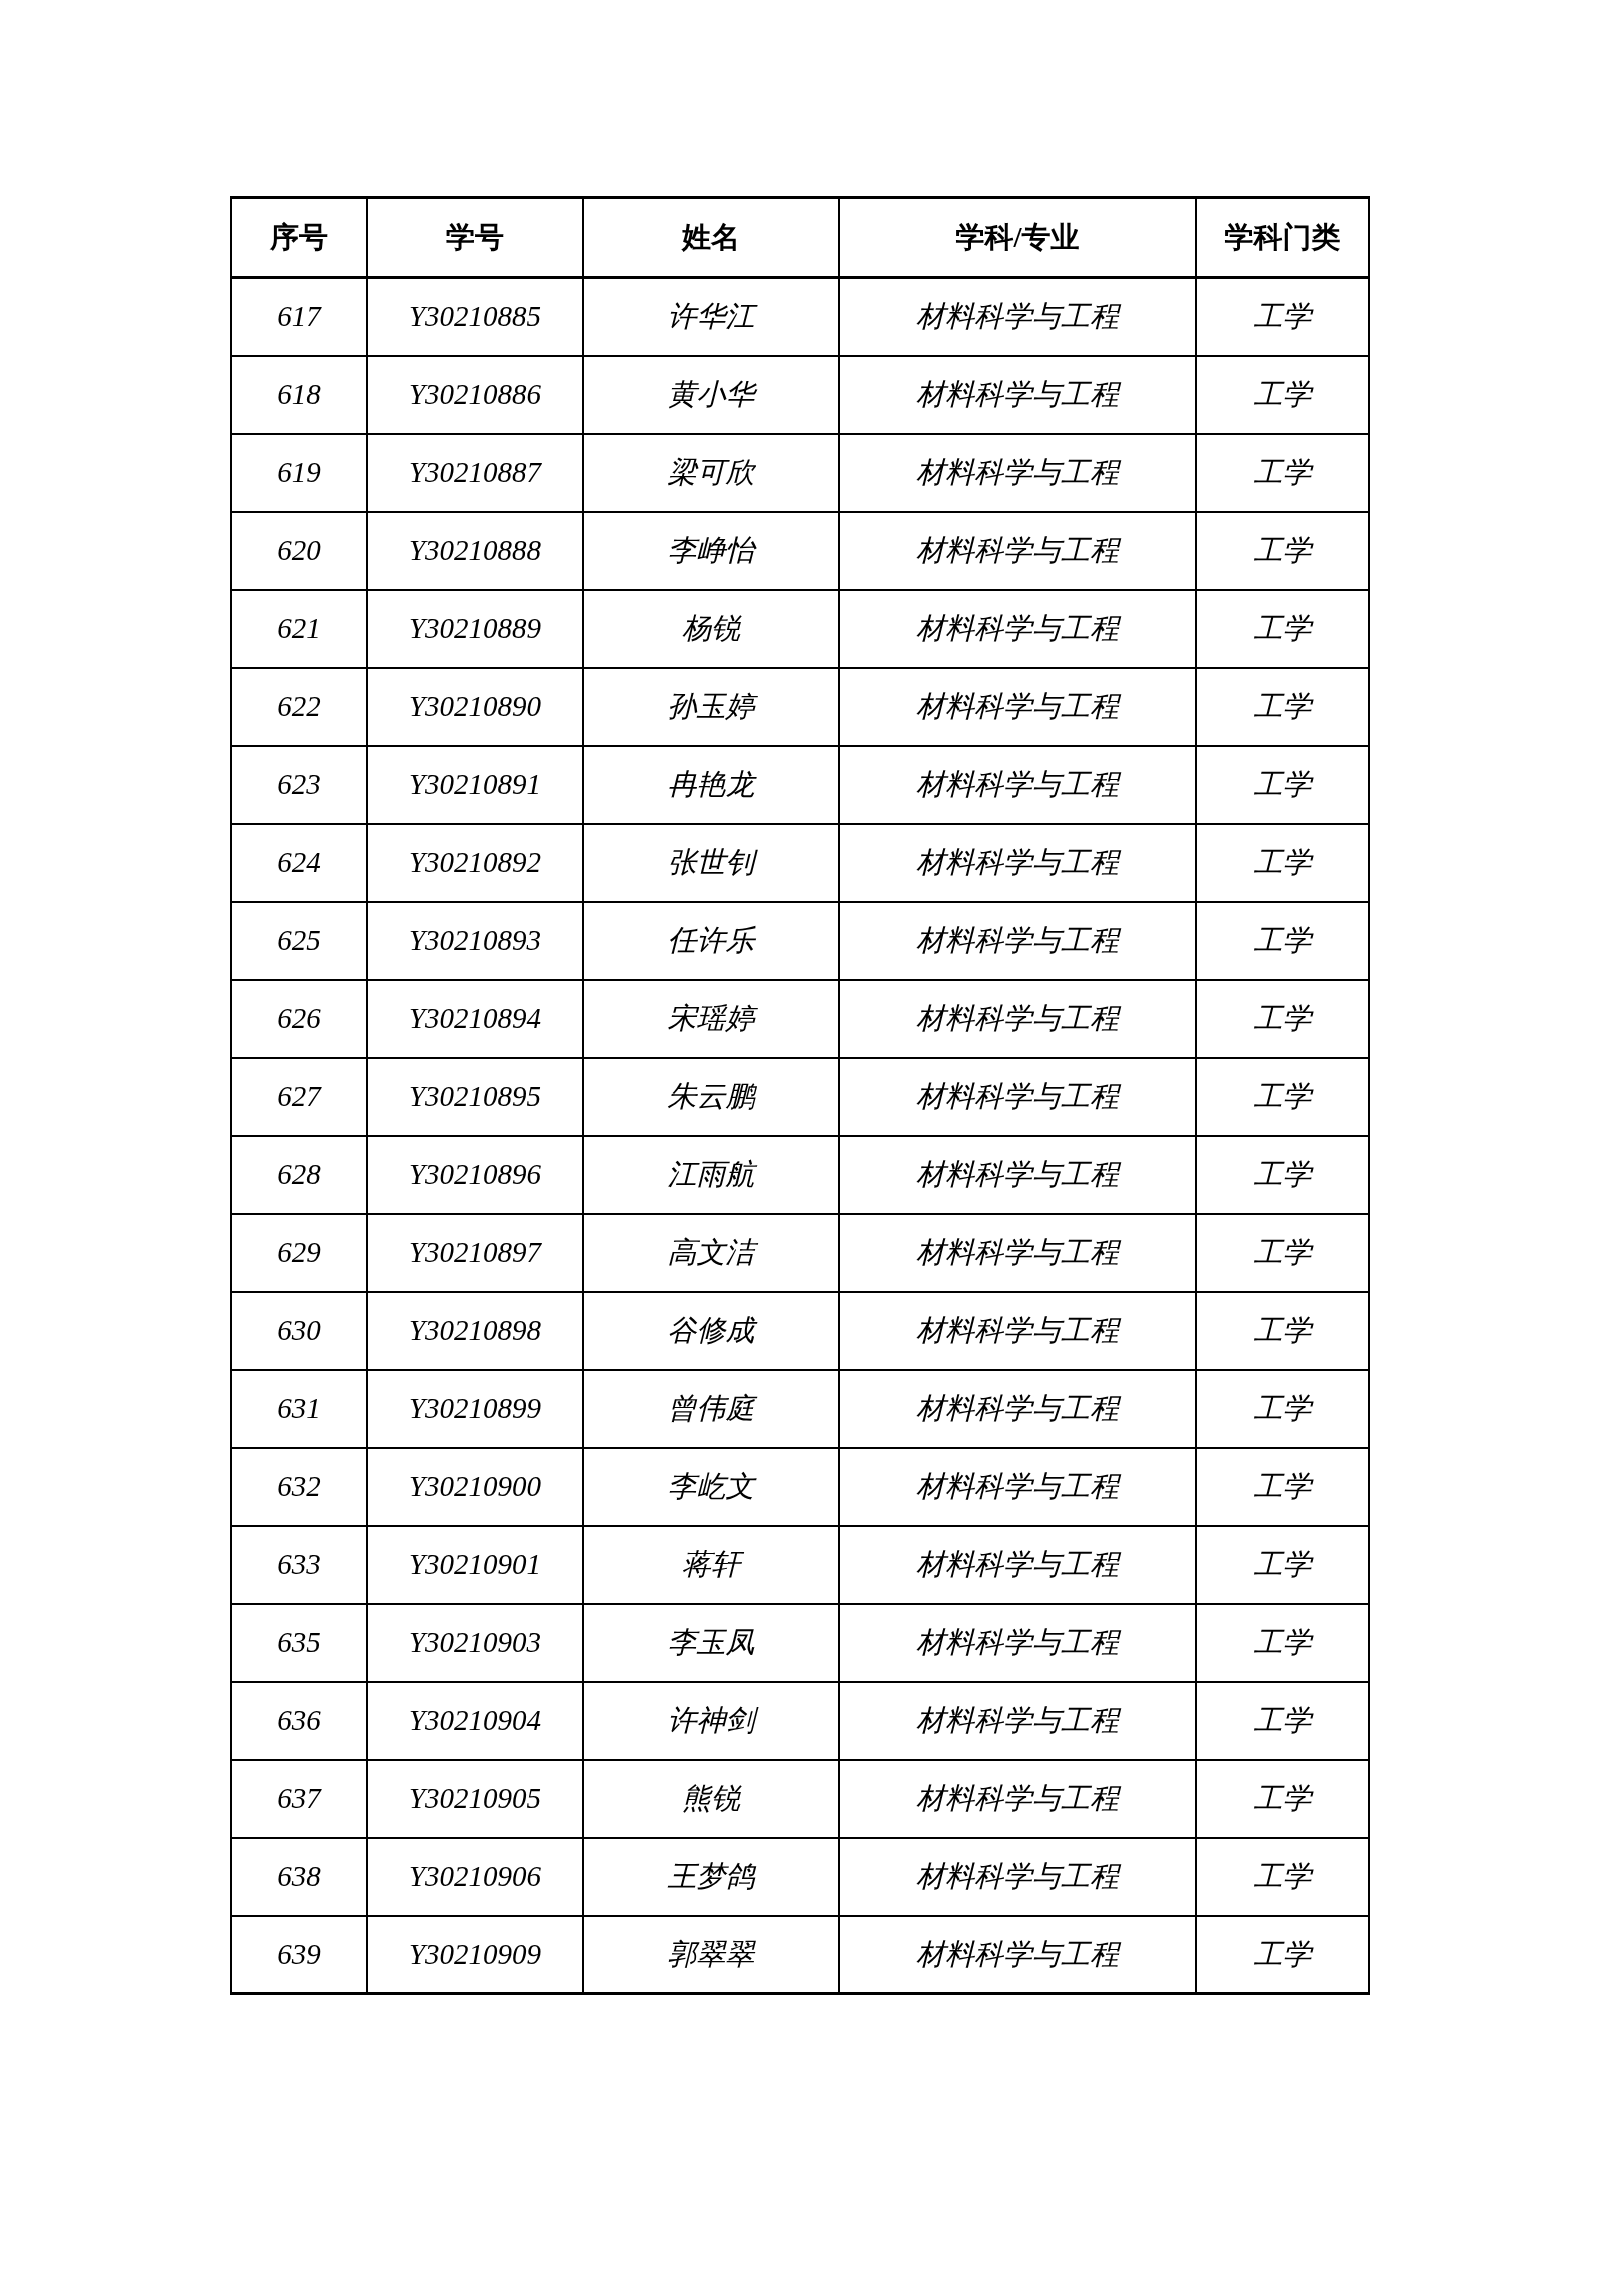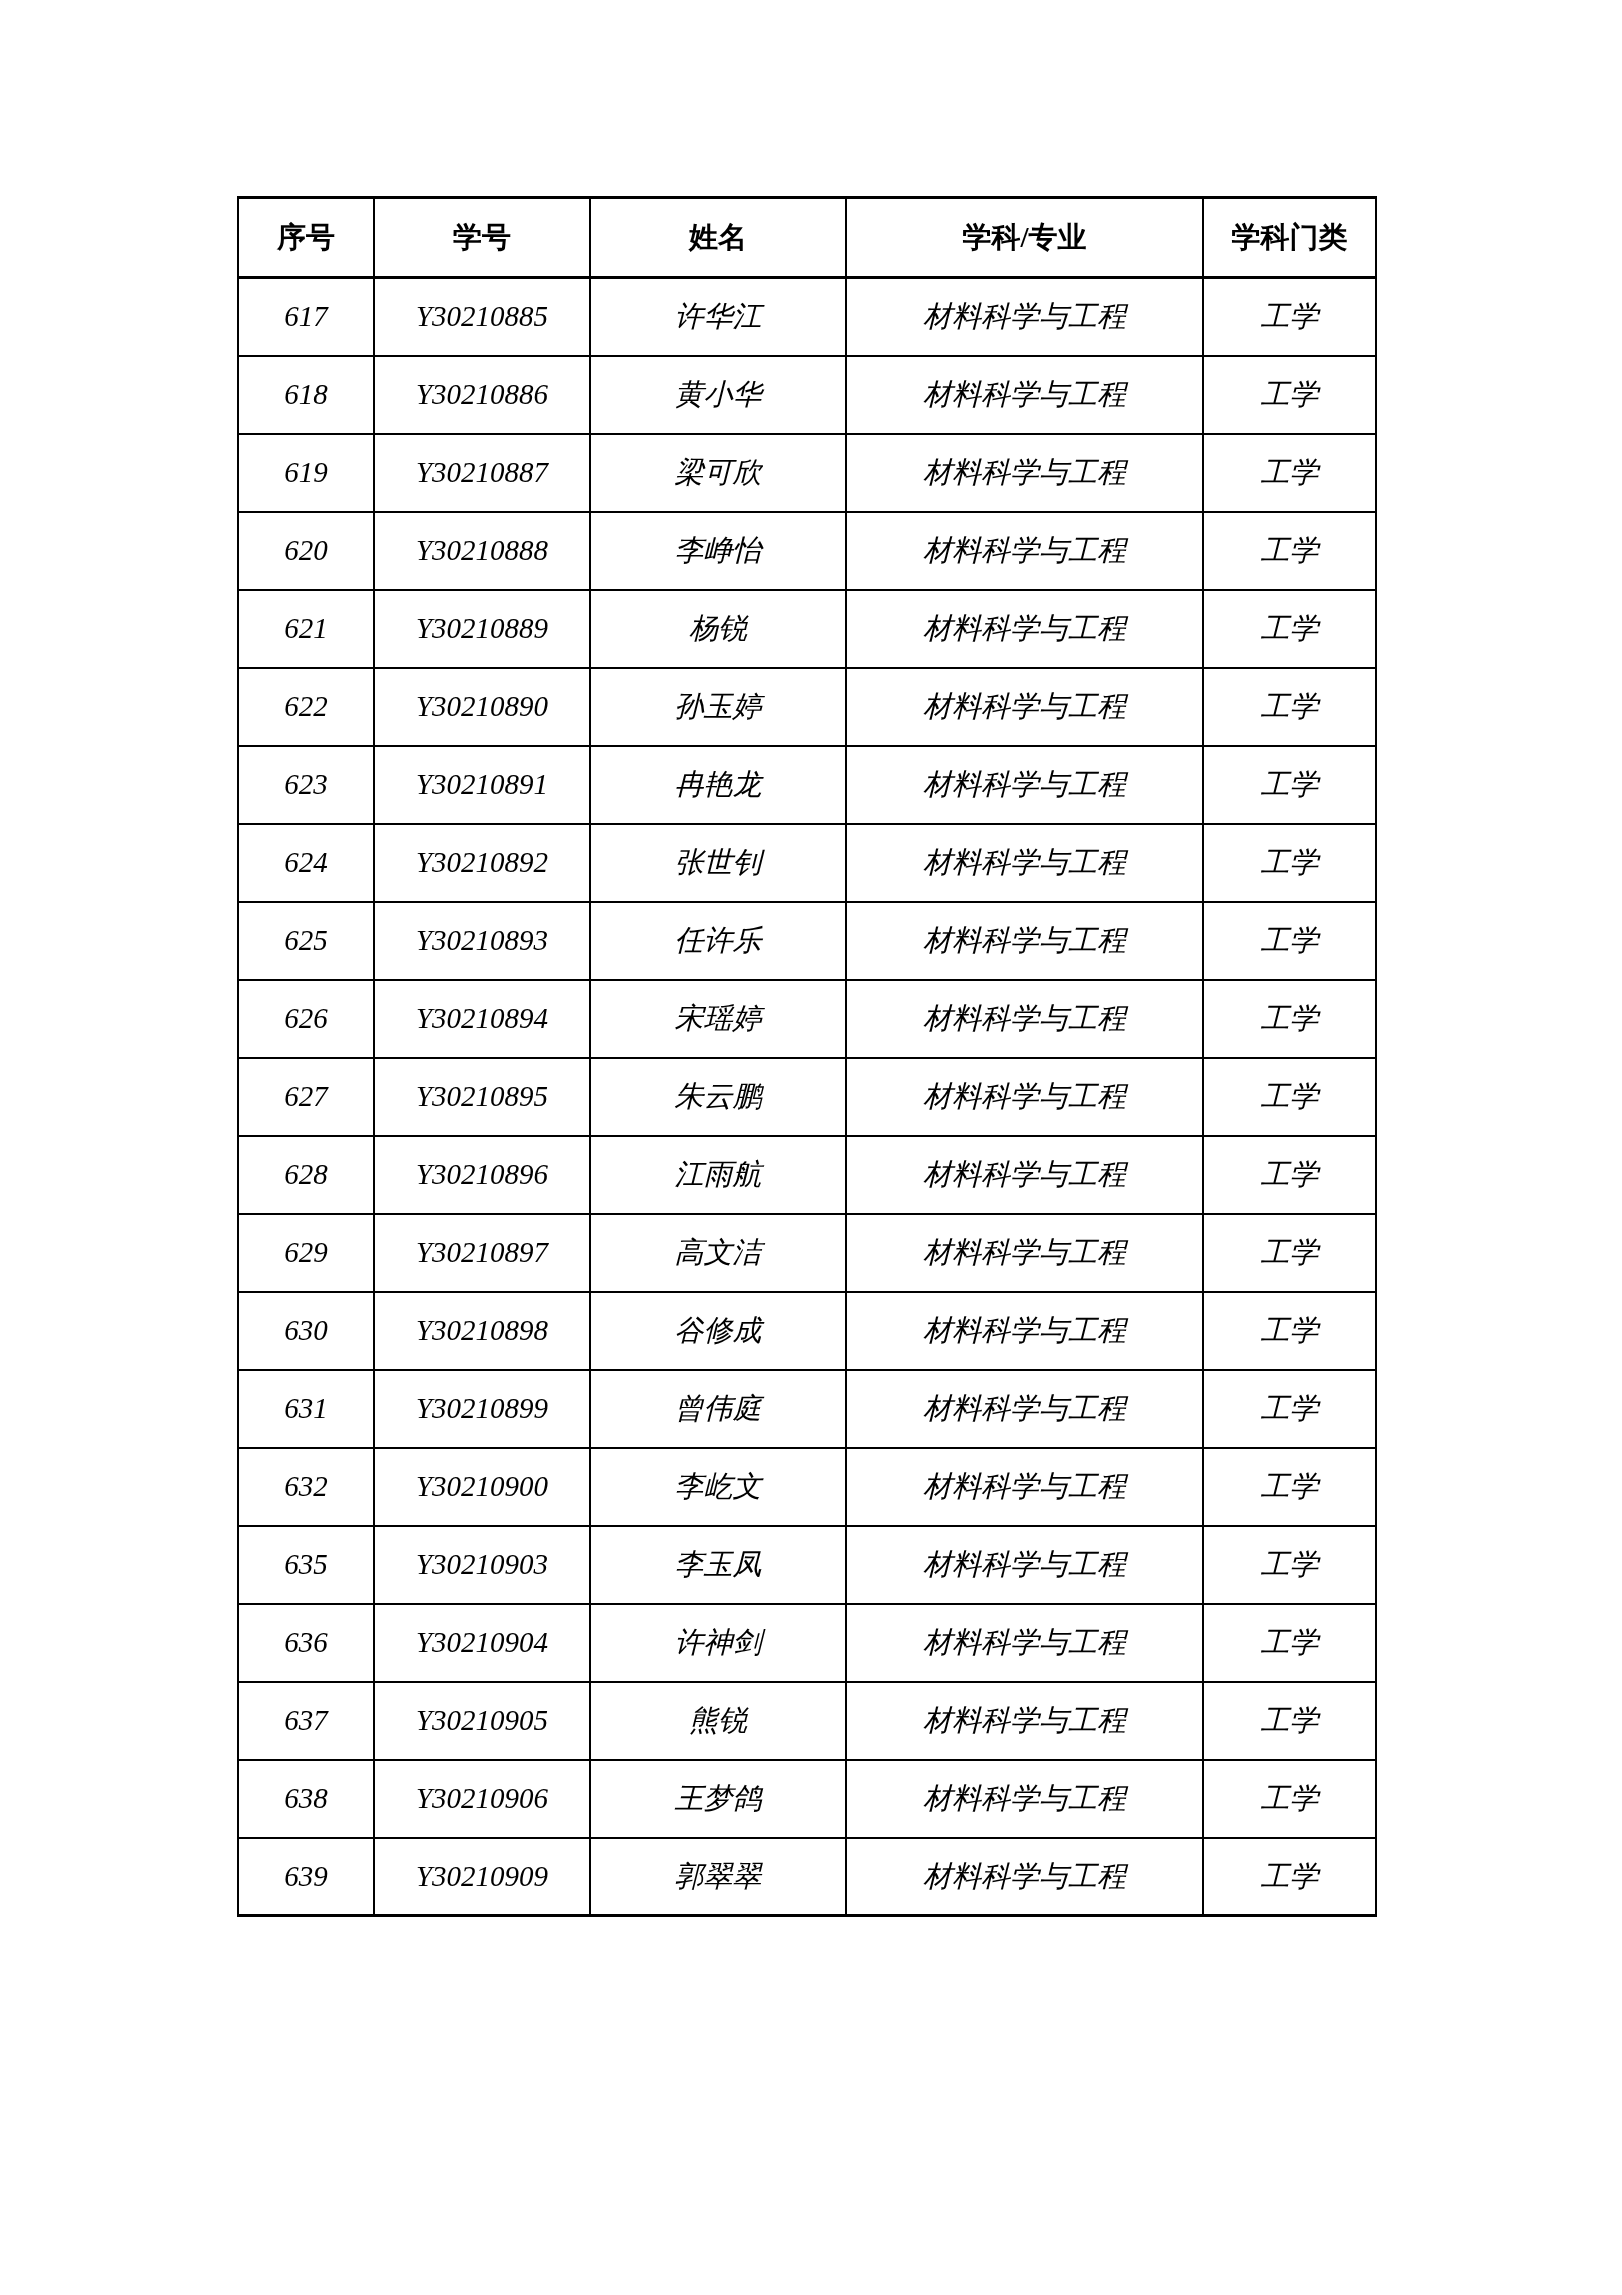--- a/index.html
+++ b/index.html
@@ -9,21 +9,21 @@
   }
   .page {
     position: relative;
     width: 1623px;
     height: 2295px;
     background: #ffffff;
     overflow: hidden;
   }
   table.roster {
     position: absolute;
-    left: 237px;
+    left: 230px;
     top: 196px;
     width: 1139px;
     border-collapse: collapse;
     table-layout: fixed;
     border: 2px solid #000000;
     border-top-width: 3.9px;
     border-bottom-width: 3.9px;
     color: #000000;
   }
   table.roster th,
@@ -188,20 +188,27 @@
     <td>工学</td>
   </tr>
         <tr>
     <td>632</td>
     <td>Y30210900</td>
     <td>李屹文</td>
     <td>材料科学与工程</td>
     <td>工学</td>
   </tr>
         <tr>
+    <td>633</td>
+    <td>Y30210901</td>
+    <td>蒋轩</td>
+    <td>材料科学与工程</td>
+    <td>工学</td>
+  </tr>
+        <tr>
     <td>635</td>
     <td>Y30210903</td>
     <td>李玉凤</td>
     <td>材料科学与工程</td>
     <td>工学</td>
   </tr>
         <tr>
     <td>636</td>
     <td>Y30210904</td>
     <td>许神剑</td>

